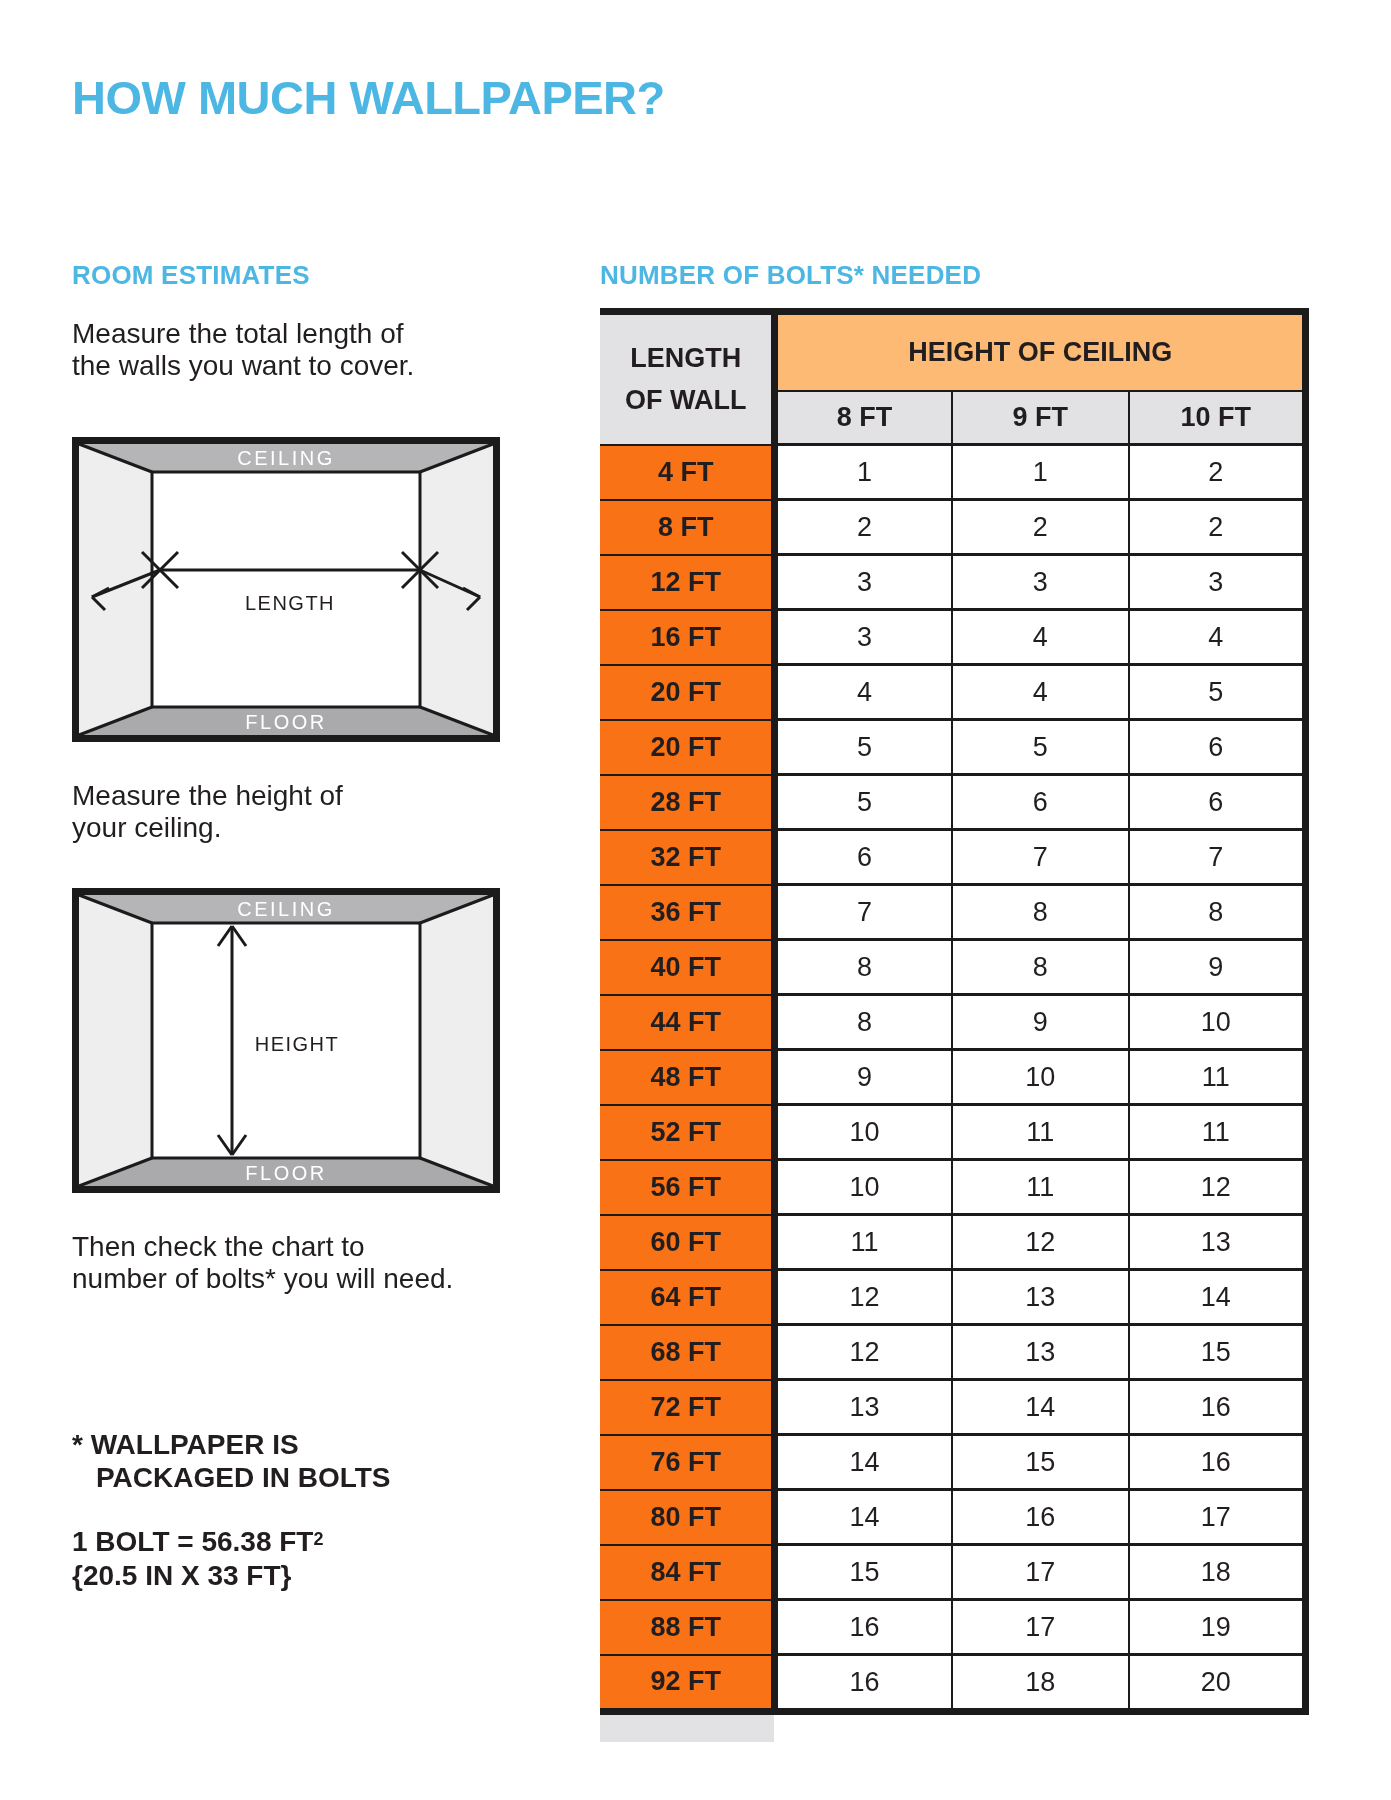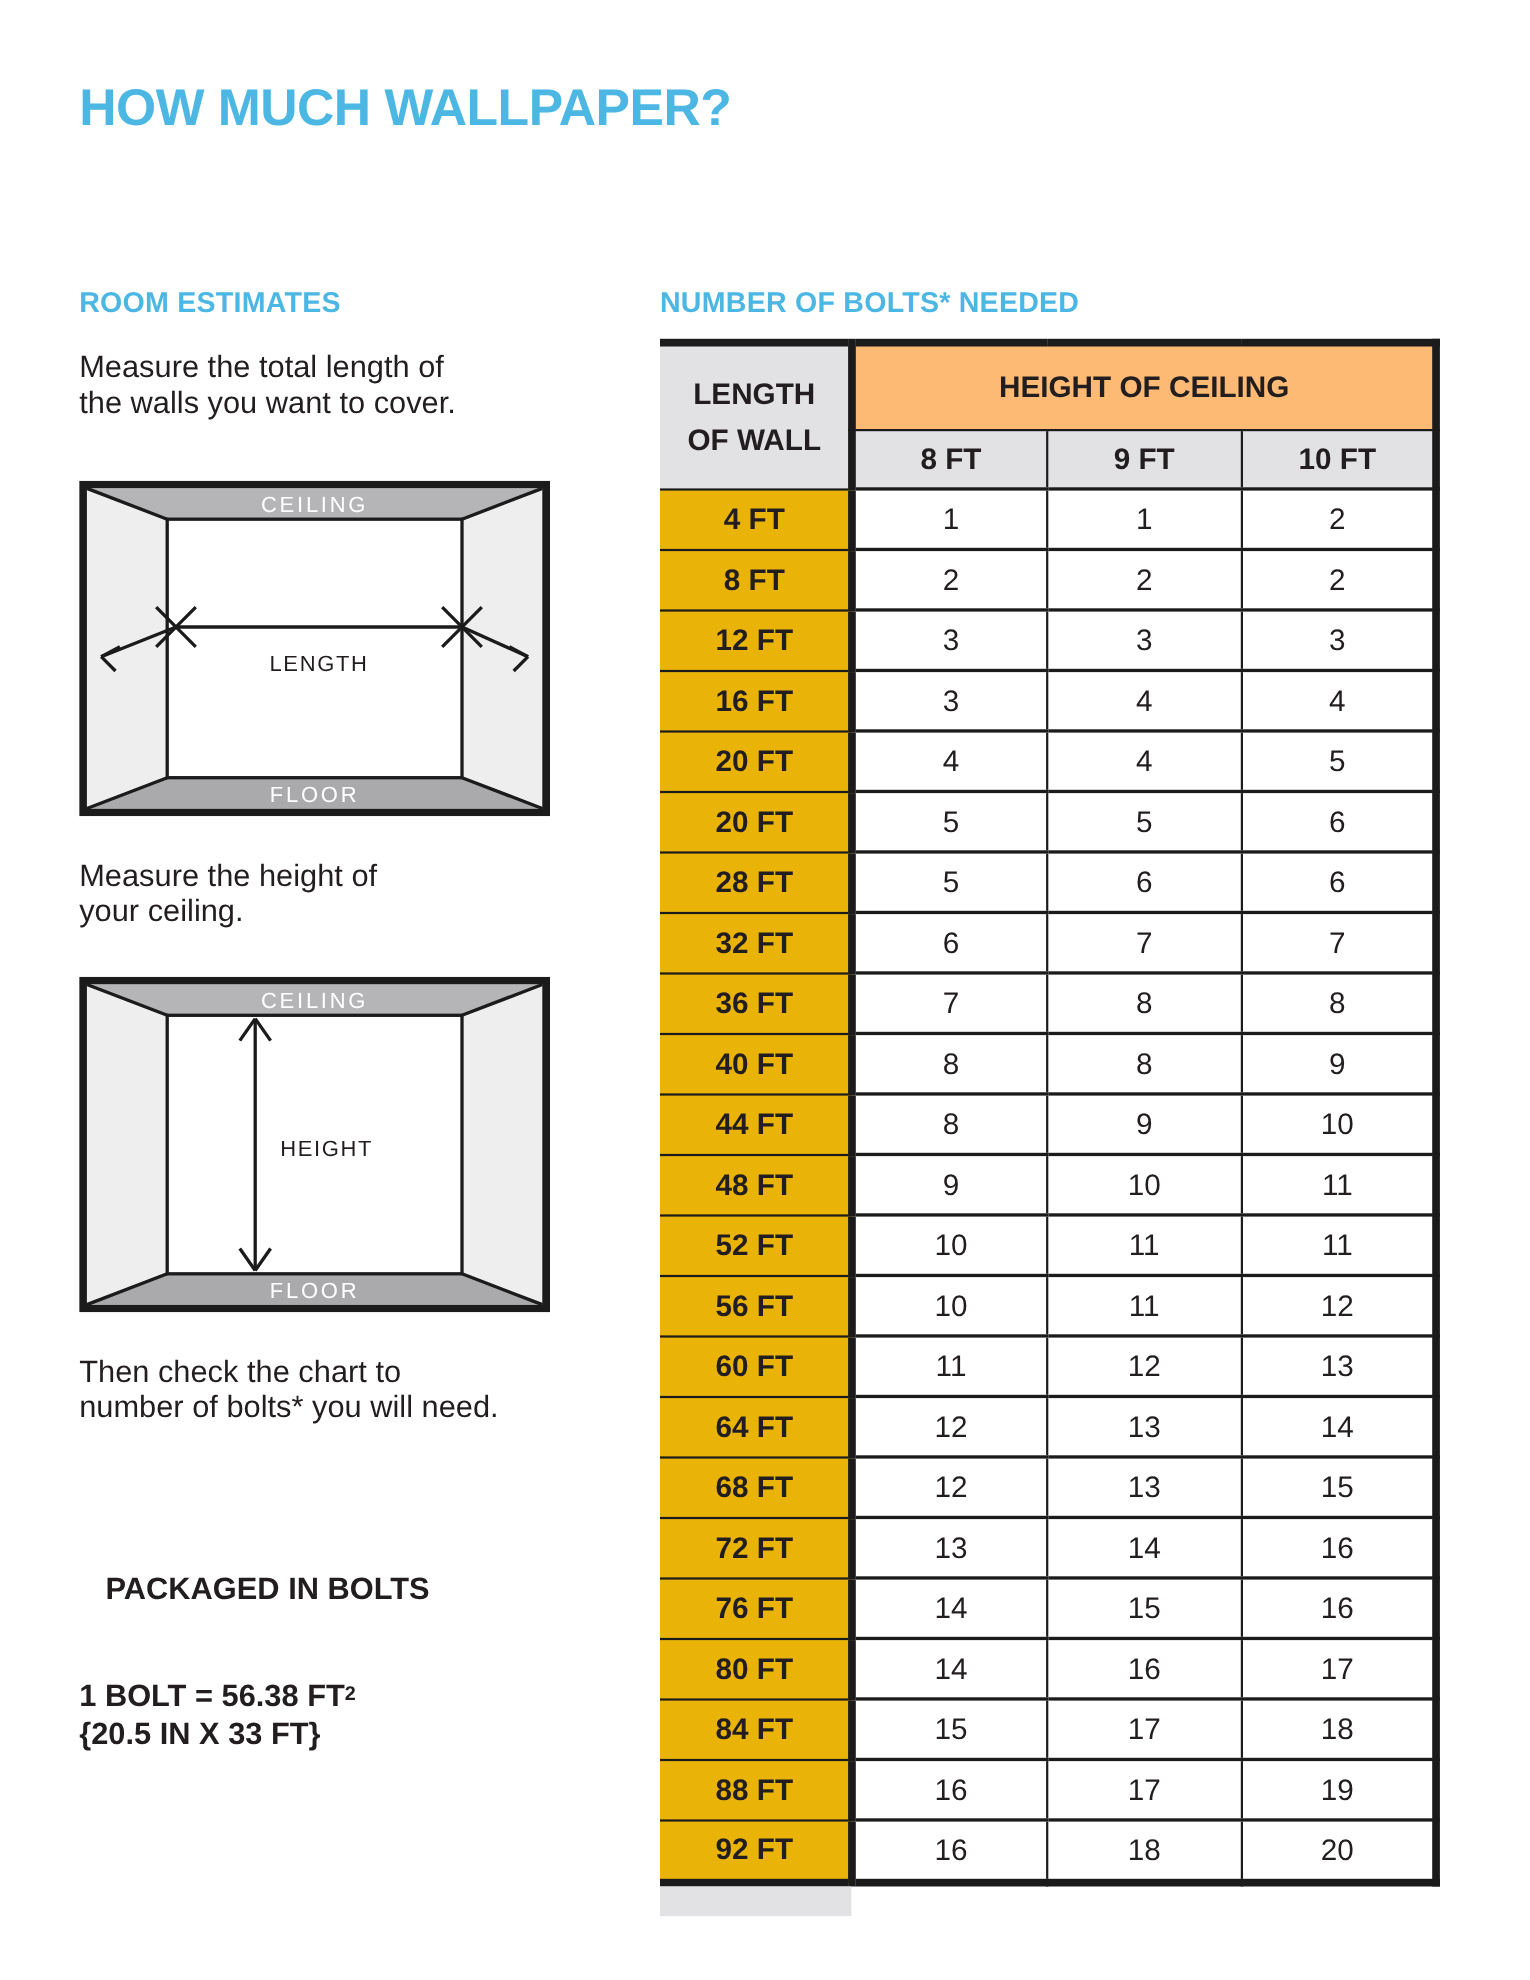--- a/index.html
+++ b/index.html
@@ -23,21 +23,21 @@
   #bolt-info sup{font-size:18px;vertical-align:6px;}
 
   #table-wrap{left:600px;top:308px;width:709px;}
   table.bolt-table{border-collapse:collapse;table-layout:fixed;width:709px;
        border-top:7px solid #1b1b1b;border-right:7px solid #1b1b1b;border-bottom:7px solid #1b1b1b;}
   table.bolt-table th,table.bolt-table td{padding:0;text-align:center;vertical-align:middle;font-size:27px;}
   th.len-head{background:#e2e2e4;border-right:7px solid #1b1b1b;border-bottom:2px solid #1b1b1b;
        font-weight:700;line-height:42px;}
   th.group-head{background:#fdba74;border-bottom:2px solid #1b1b1b;font-weight:700;height:75px;}
   tr.sub-head th{background:#e2e2e4;font-weight:700;height:51px;border-bottom:3px solid #1b1b1b;border-left:2px solid #1b1b1b;}
-  tbody th{background:#eab308;font-weight:700;border-top:2px solid #1b1b1b;border-bottom:2px solid #1b1b1b;
+  tbody th{background:#f97316;font-weight:700;border-top:2px solid #1b1b1b;border-bottom:2px solid #1b1b1b;
        border-right:7px solid #1b1b1b;height:52px;}
   tbody td{background:#fff;font-weight:400;border:2px solid #1b1b1b;border-top-width:3px;border-bottom-width:3px;height:52px;}
   tbody td:last-child,tr.sub-head th:last-child{border-right:0;}
   #stub{width:174px;height:27px;background:#e2e2e4;}
   .svg-label-dark{fill:#221e1f;font-size:20px;letter-spacing:1.5px;}
   .svg-label-light{fill:#ffffff;font-size:20px;letter-spacing:2.5px;}
 </style>
 </head>
 <body>
 
@@ -110,20 +110,21 @@
     <text x="225" y="163" text-anchor="middle" class="svg-label-dark">HEIGHT</text>
   </svg>
 </div>
 
 <div class="abs para" id="para3">
   <div>Then check the chart to</div>
   <div>number of bolts* you will need.</div>
 </div>
 
 <div class="abs" id="footnote">
+  <div>* WALLPAPER IS</div>
   <div class="indent">PACKAGED IN BOLTS</div>
 </div>
 
 <div class="abs" id="bolt-info">
   <div><span>1 BOLT = 56.38 FT</span><sup>2</sup></div>
   <div>{20.5 IN X 33 FT}</div>
 </div>
 
 <div class="abs section-heading" id="bolts-heading">NUMBER OF BOLTS* NEEDED</div>
 

